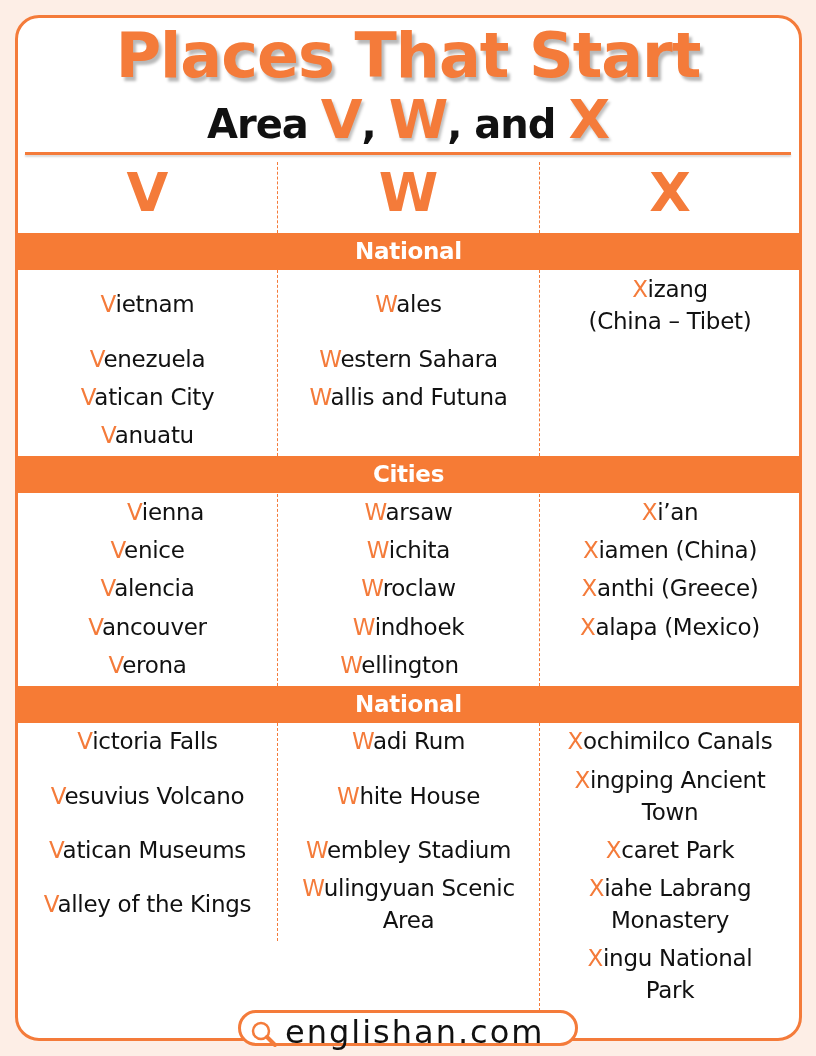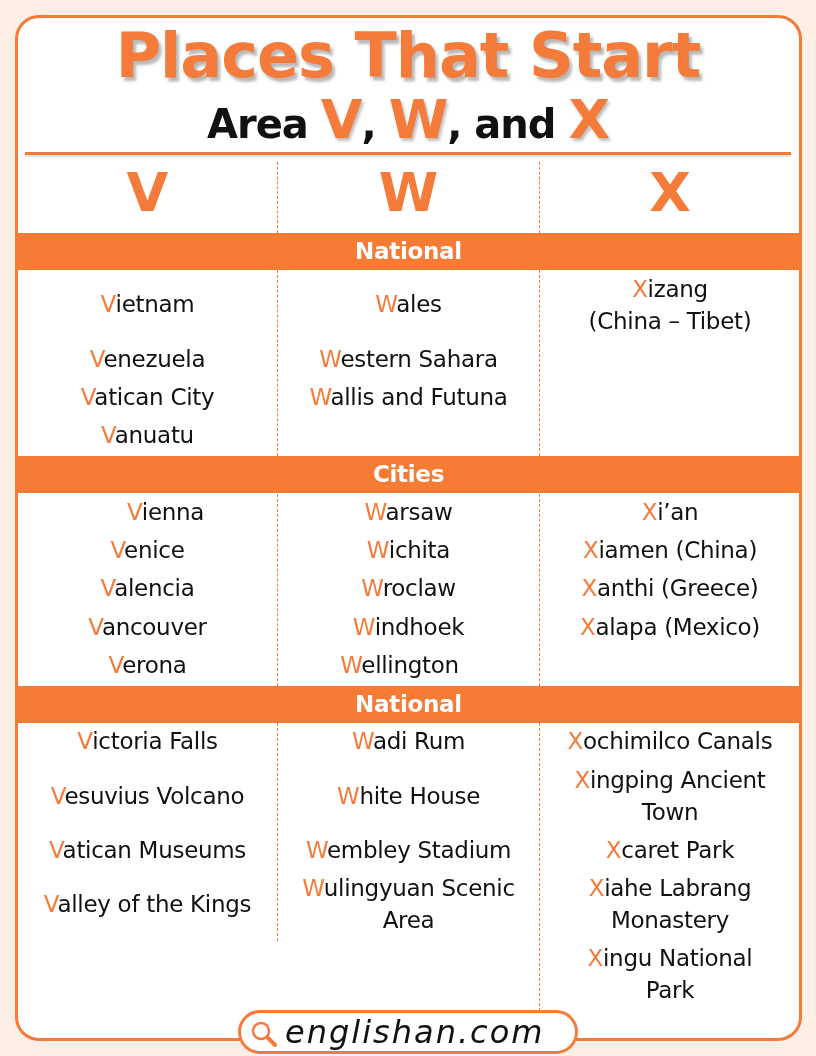--- a/index.html
+++ b/index.html
@@ -88,25 +88,24 @@
     font-size: 23px;
     color: #111;
     line-height: 32px;
     white-space: nowrap;
     letter-spacing: -0.3px;
   }
   .item .initial { color: #F47B3A; }
   .footer-pill {
     position: absolute;
     left: 238px; top: 1010px;
-    width: 340px; height: 44px;
+    width: 340px; height: 36px;
     background: #FFFFFF;
     border: 3px solid #F47B3A;
     border-radius: 22px;
-    font-style: italic;
   }
   .footer-icon {
     position: absolute;
     left: 8px; top: 6px;
     width: 30px; height: 30px;
   }
   .footer-text {
     position: absolute;
     left: 44px; top: 0;
     height: 38px;

